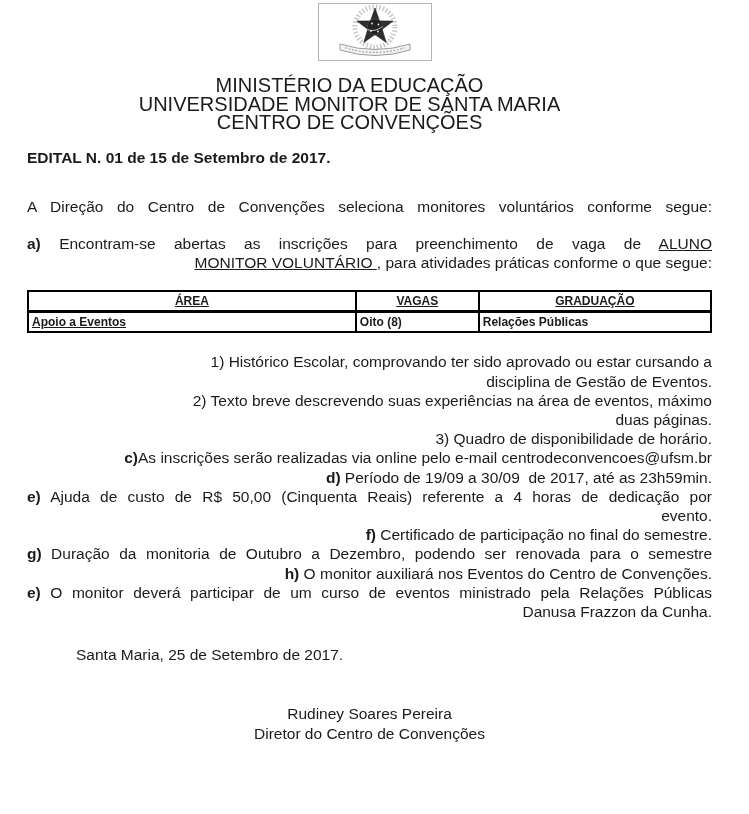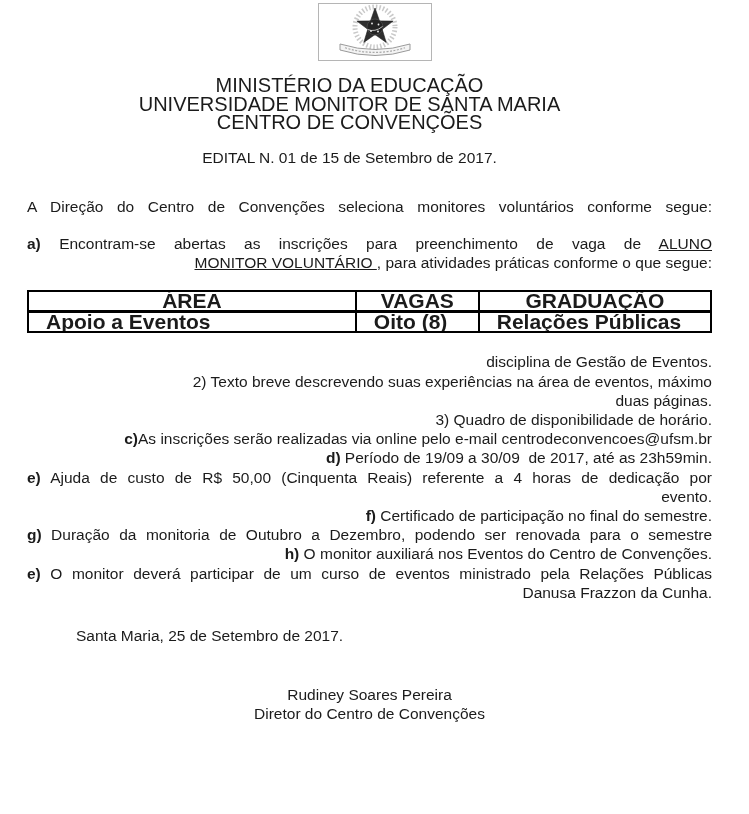--- a/index.html
+++ b/index.html
@@ -6,36 +6,36 @@
   body{
     width:749px;height:814px;background:#ffffff;overflow:hidden;
     font-family:"Liberation Sans","DejaVu Sans",sans-serif;
     color:#1b1b1b;
   }
   .page{padding:3px 37px 0 27px;font-size:15.5px;}
   
   .logo-wrap{width:114px;height:58px;margin-left:291px;}
   
   .letterhead{margin-top:15px;text-align:center;padding-right:40px;font-size:20px;line-height:18.5px;}
-  .title{text-align:center;padding-right:40px;font-weight:normal;line-height:19.2px;}
+  .title{padding-right:40px;font-weight:bold;line-height:19.2px;}
   .title-edital{margin-top:16px;}
   .title-selecao{margin-top:16px;}
   
   .line{line-height:19.2px;min-height:19.2px;text-align:right;}
   .stretch{text-align:justify;text-align-last:justify;}
   .indent{text-indent:55px;}
   .seg{white-space:pre-wrap;}
   b.seg{font-weight:bold;}
   u.seg{text-decoration:underline;}
   .para-intro{margin-top:30px;}
   .para-a{margin-top:18px;}
   .para-b{margin-top:19px;}
   
   .vtable{margin-top:18px;width:100%;border-collapse:collapse;table-layout:fixed;}
-  .vtable th,.vtable td{border:2px solid #000;padding:1px 17px;line-height:16px;font-size:21px;overflow:hidden;}
+  .vtable th,.vtable td{border:2px solid #000;padding:1px 3px;line-height:16px;font-size:12px;overflow:hidden;}
   .vtable th{font-weight:bold;text-align:center;text-decoration:underline;border-bottom:3px solid #000;}
   .vtable td{text-align:left;font-weight:bold;}
   .vtable td.u{text-decoration:underline;}
   .col-area{width:48%;}
   .col-vagas{width:18%;}
   .col-grad{width:34%;}
   
   .date-line{margin-top:24px;margin-left:49px;line-height:19.2px;}
   .signature{margin-top:40px;text-align:center;line-height:19.2px;}
 </style>
@@ -94,20 +94,21 @@
       <tr>
         <td class="u">Apoio a Eventos</td>
         <td>Oito (8)</td>
         <td>Relações Públicas</td>
       </tr>
     </tbody>
   </table>
 
   <div class="para-b">
 
+    <div class="line indent">1) Histórico Escolar, comprovando ter sido aprovado ou estar cursando a</div>
     <div class="line">disciplina de Gestão de Eventos.</div>
     <div class="line indent">2) Texto breve descrevendo suas experiências na área de eventos, máximo</div>
     <div class="line">duas páginas.</div>
     <div class="line indent">3) Quadro de disponibilidade de horário.</div>
 
     <div class="line"><b class="seg">c)</b><span class="seg">As inscrições serão realizadas via online pelo e-mail centrodeconvencoes@ufsm.br</span></div>
 
     <div class="line"><b class="seg">d)</b><span class="seg"> Período de 19/09 a 30/09 &nbsp;de 2017, até as 23h59min.</span></div>
 
     <div class="line stretch"><b class="seg">e)</b><span class="seg"> Ajuda de custo de R$ 50,00 (Cinquenta Reais) referente a 4 horas de dedicação por</span></div>

